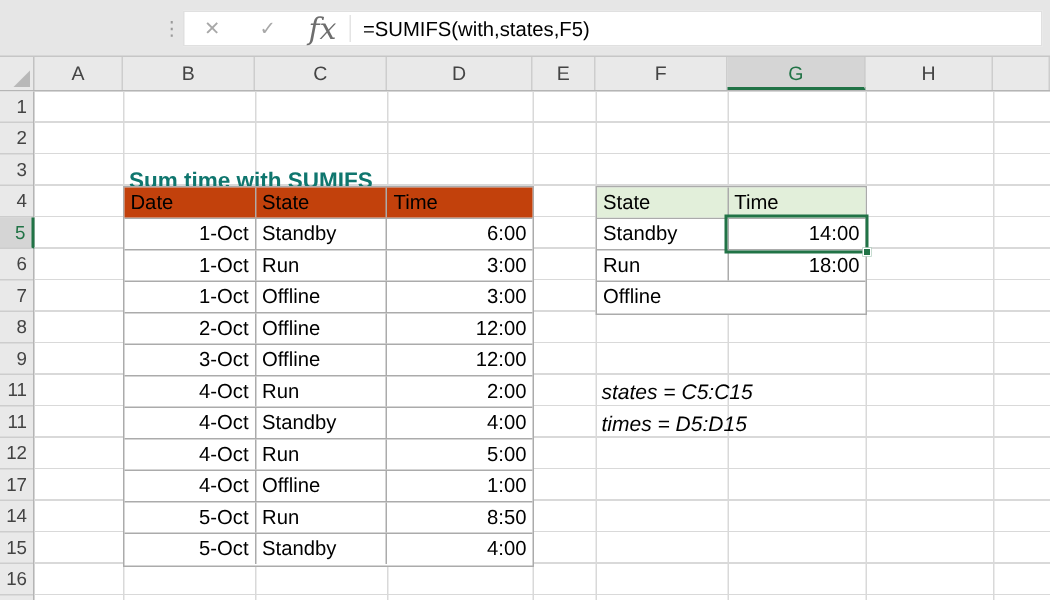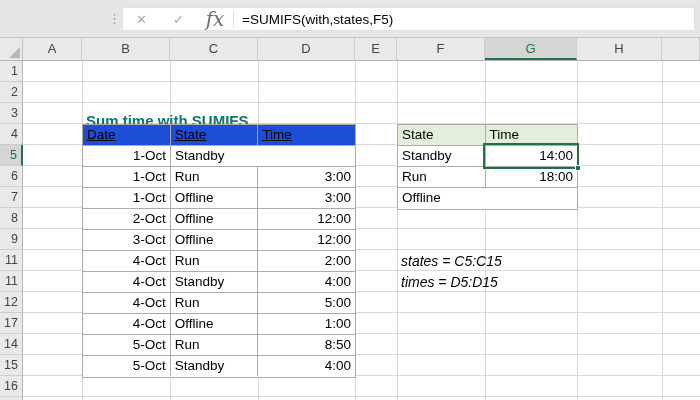--- a/index.html
+++ b/index.html
@@ -53,21 +53,21 @@
 
   .xtable { position:absolute; background:#fff; border:1px solid #ababab; }
   .tr { display:flex; height:21px; border-bottom:1px solid #ababab; }
   .tr:last-child { border-bottom:none; }
   .td { height:20px; line-height:20px; font-size:13.5px; color:#000;
         padding:0 4px; overflow:hidden; border-right:1px solid #ababab; white-space:nowrap; }
   .td:last-child { border-right:none; }
   .num { text-align:right; }
   .dt  { position:absolute; left:82px;  top:124px; width:274px; }
   .st  { position:absolute; left:397px; top:124px; width:181px; }
-  .dt .th, .dt .td.h { background:#1d4ed8;text-decoration:underline; }
+  .dt .th, .dt .td.h { background:#c2410c; }
   .st .td.h { background:#E2EFDA; }
   .c1 { width:88px; } .c2 { width:88px; } .c3 { width:97px; }
   .s1 { width:88px; } .s2 { width:92px; }
 
   .sel-border { position:absolute; left:483px; top:143px; width:96px; height:26px;
                 border:2px solid #217346; z-index:5; }
   .handle { position:absolute; right:-4px; bottom:-4px; width:6px; height:6px;
             background:#217346; border:1px solid #fff; }
 
   .note { position:absolute; left:401px; font-size:14px; font-style:italic; color:#000; }
@@ -136,20 +136,21 @@
 
   <div class="xtable dt">
     <div class="tr">
       <div class="td h c1">Date</div>
       <div class="td h c2">State</div>
       <div class="td h c3">Time</div>
     </div>
     <div class="tr">
       <div class="td num c1">1-Oct</div>
       <div class="td c2">Standby</div>
+      <div class="td num c3">6:00</div>
     </div>
     <div class="tr">
       <div class="td num c1">1-Oct</div>
       <div class="td c2">Run</div>
       <div class="td num c3">3:00</div>
     </div>
     <div class="tr">
       <div class="td num c1">1-Oct</div>
       <div class="td c2">Offline</div>
       <div class="td num c3">3:00</div>

